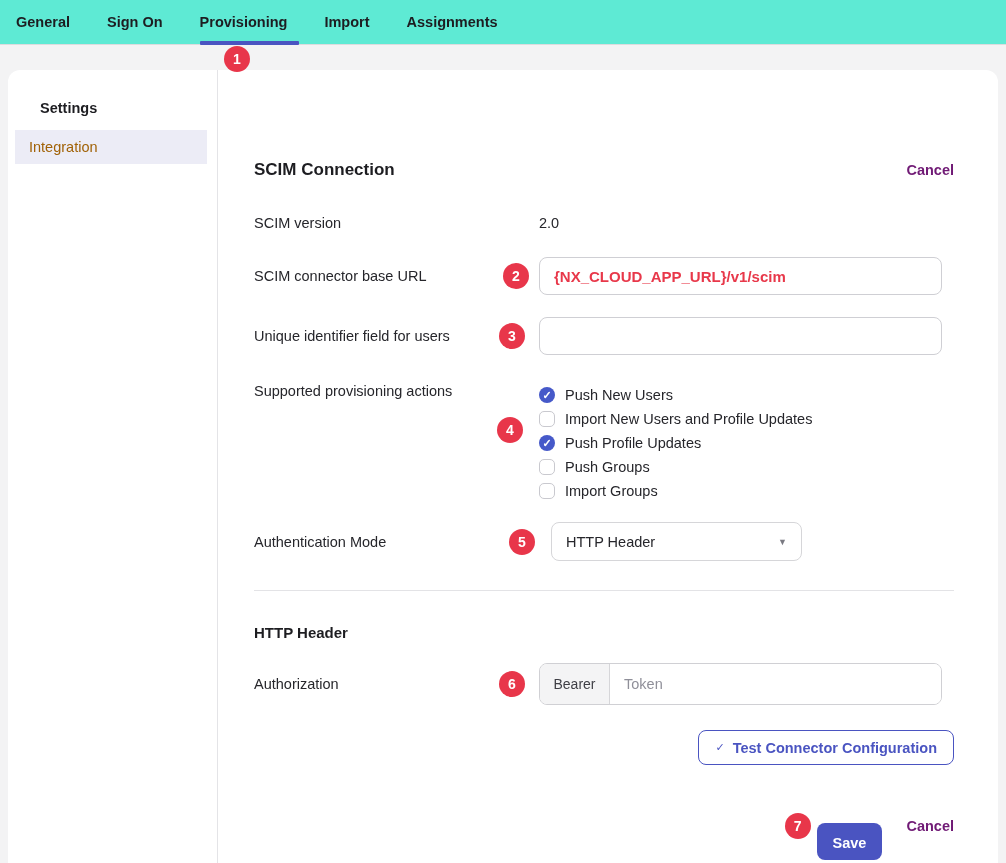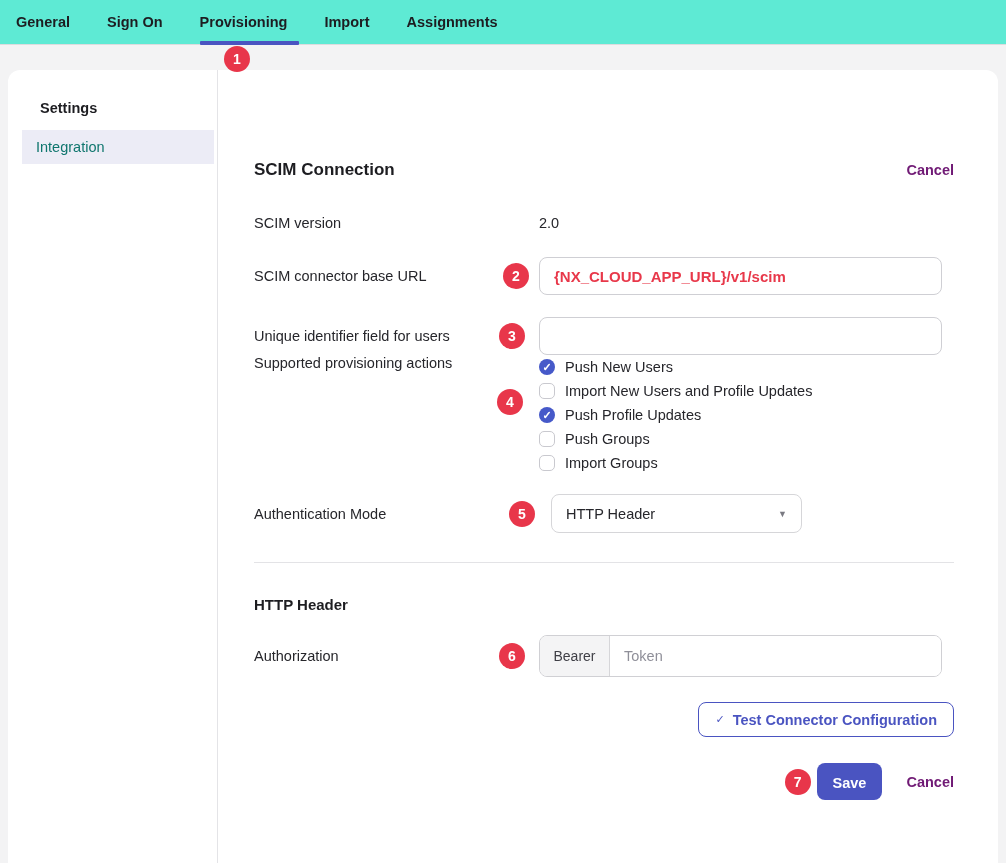--- a/index.html
+++ b/index.html
@@ -18,40 +18,40 @@
   .strip { height:25px; background:#f3f3f4; }
 
   
   .card { margin:0 8px; background:#ffffff; border-radius:12px 12px 0 0;
     min-height:793px; display:flex; }
 
   
   .sidebar { width:210px; flex:none; border-right:1px solid #e4e4e7; padding-top:30px; }
   .sidebar-header { font-size:14.5px; font-weight:700; color:#1d1d21;
     padding-left:32px; margin-bottom:14px; }
-  .sidebar-item { margin-left:14px; width:192px; height:34px; display:flex;
-    align-items:center; padding-left:14px; font-size:14.5px; color:#0f766e;
+  .sidebar-item { margin-left:7px; width:192px; height:34px; display:flex;
+    align-items:center; padding-left:14px; font-size:14.5px; color:#a16207;
     cursor:pointer; border-radius:0; }
   .sidebar-item.selected { background:#ececf6; }
 
   
   .main { flex:1; padding:90px 55px 0 36px; }
   .title-row { display:flex; justify-content:space-between; align-items:center; }
   .page-title { font-size:17px; font-weight:700; color:#1d1d21; }
   .link { font-size:14.5px; font-weight:700; color:#701a75; cursor:pointer; text-decoration:none; }
 
   .form-row { display:flex; align-items:center; }
   .form-row.top-align { align-items:flex-start; }
   .field-label { width:285px; flex:none; font-size:14.5px; color:#26262b; }
   .field-control { position:relative; width:403px; flex:none; }
 
   .row-version { margin-top:34px; }
   .row-url { margin-top:25px; }
   .row-unique { margin-top:22px; }
-  .row-actions { }
+  .row-actions { margin-top:28px; }
   .row-authmode { margin-top:19px;gap:12px; }
   .row-authz { margin-top:22px; }
 
   .text-input { width:100%; height:38px; border:1px solid #cfcfd4; border-radius:8px;
     padding:0 14px; font-family:"Liberation Sans", sans-serif; font-size:14.5px;
     color:#26262b; outline:none; background:#fff; }
   .text-input.red-value { color:#e8384a; font-weight:700; font-size:15px; }
 
   
   .badge { position:absolute; width:26px; height:26px; border-radius:50%;
@@ -94,21 +94,21 @@
   .btn-outline { height:35px; padding:0 16px; background:#fff; border:1px solid #4a54c1;
     border-radius:8px; color:#4a54c1; font-size:14.5px; font-weight:700;
     display:inline-flex; align-items:center; gap:8px; cursor:pointer;
     font-family:"Liberation Sans", sans-serif; }
   .btn-outline .check-icon { font-size:11px; font-weight:400; }
 
   .row-footer { margin-top:26px; display:flex; justify-content:flex-end;
     align-items:center; }
   .btn-primary { height:37px; padding:12px 16px; margin-left:6px; background:#4a54c1;
     border:none; border-radius:8px; color:#fff; font-size:14.5px; font-weight:700;
-    cursor:pointer; font-family:"Liberation Sans", sans-serif; }
+    cursor:pointer; font-family:"Liberation Sans", sans-serif;margin-top:32px; }
   .footer-cancel { margin-left:24px; }
 </style>
 </head>
 <body>
 
 <div class="page">
 
   <div class="tabbar">
     <div class="tab">General</div>
     <div class="tab">Sign On</div>

